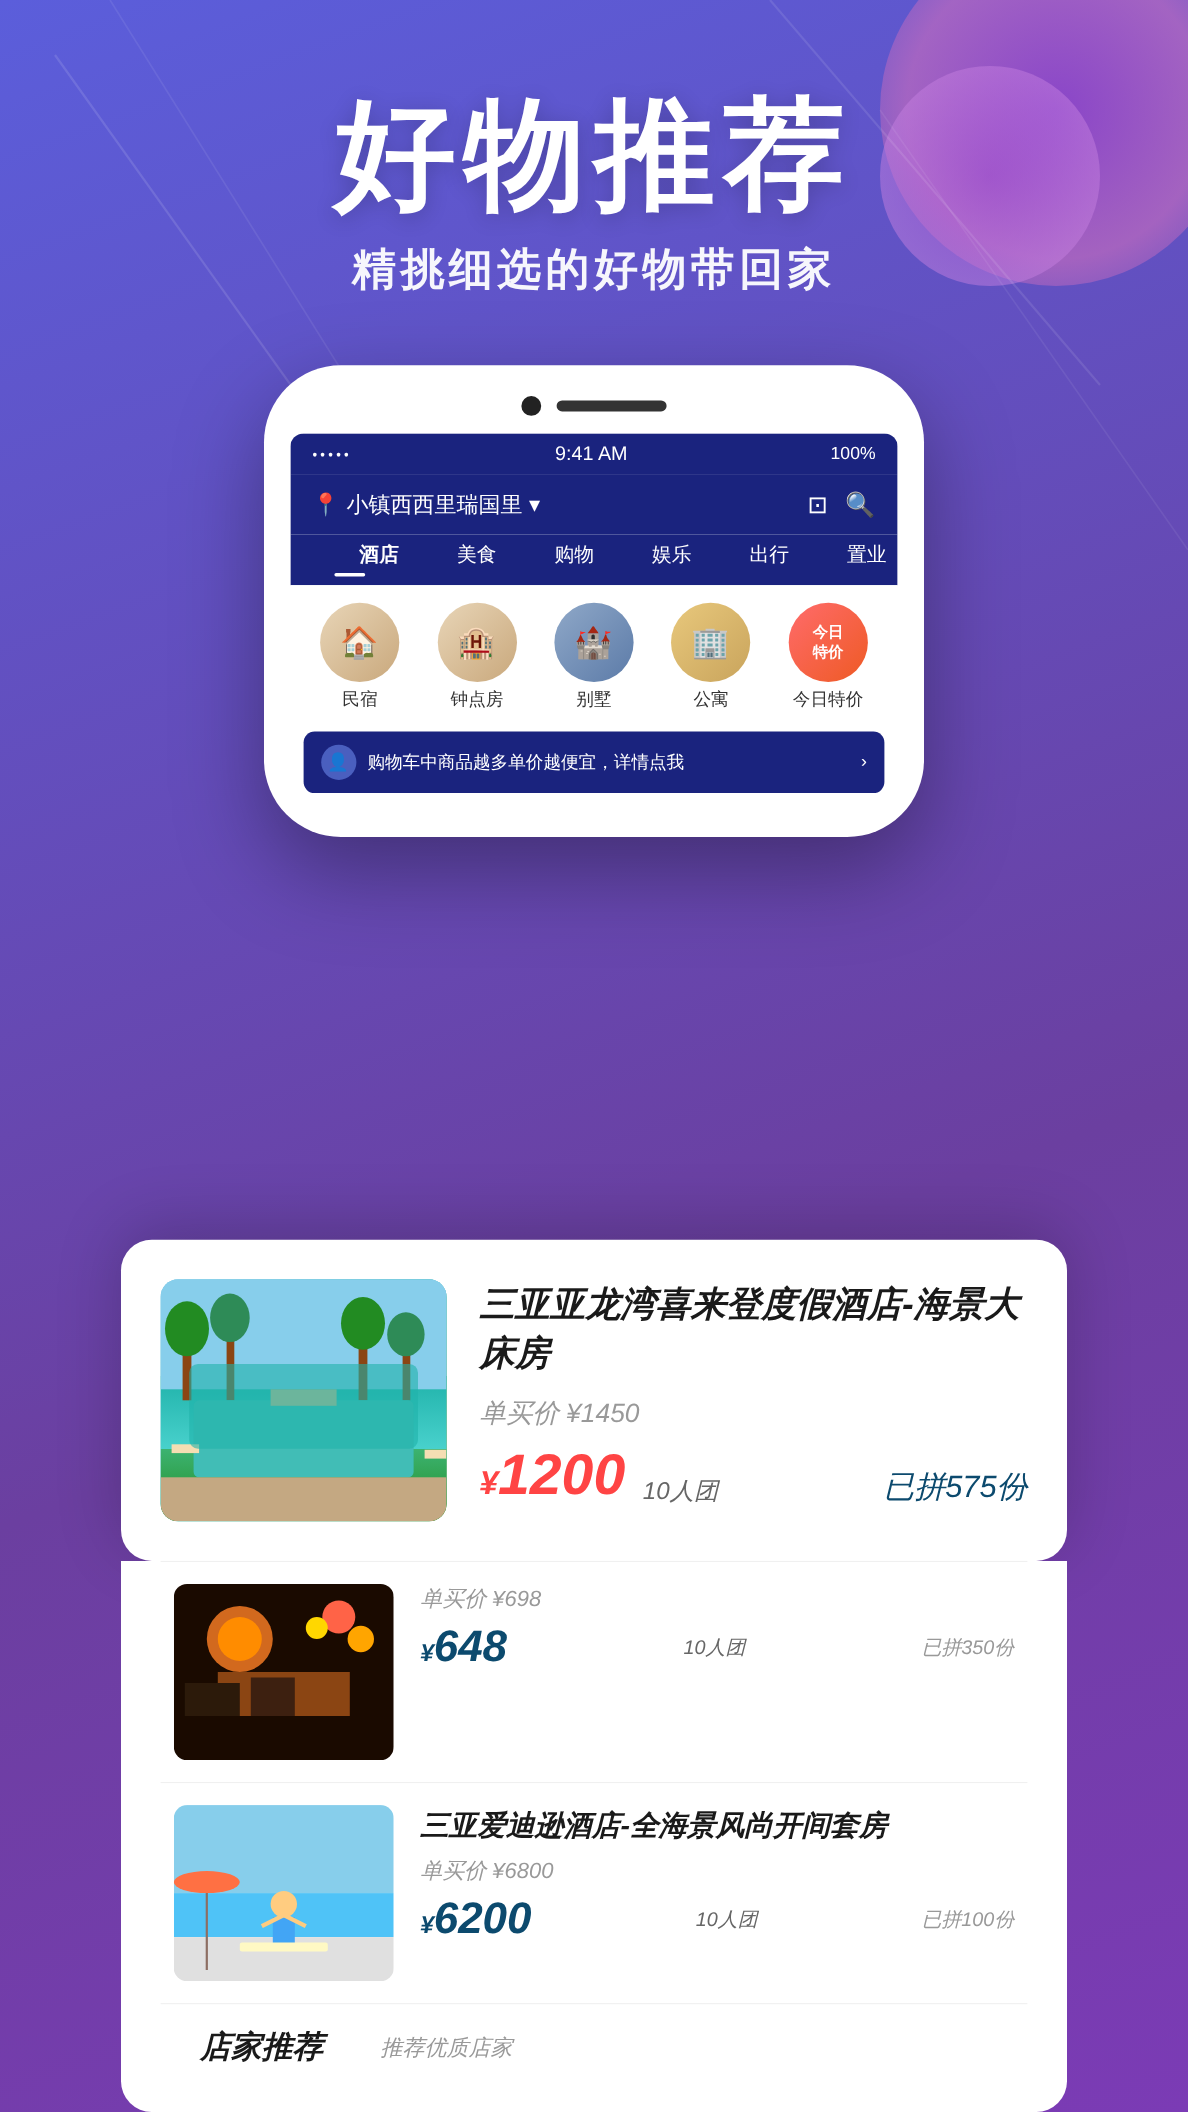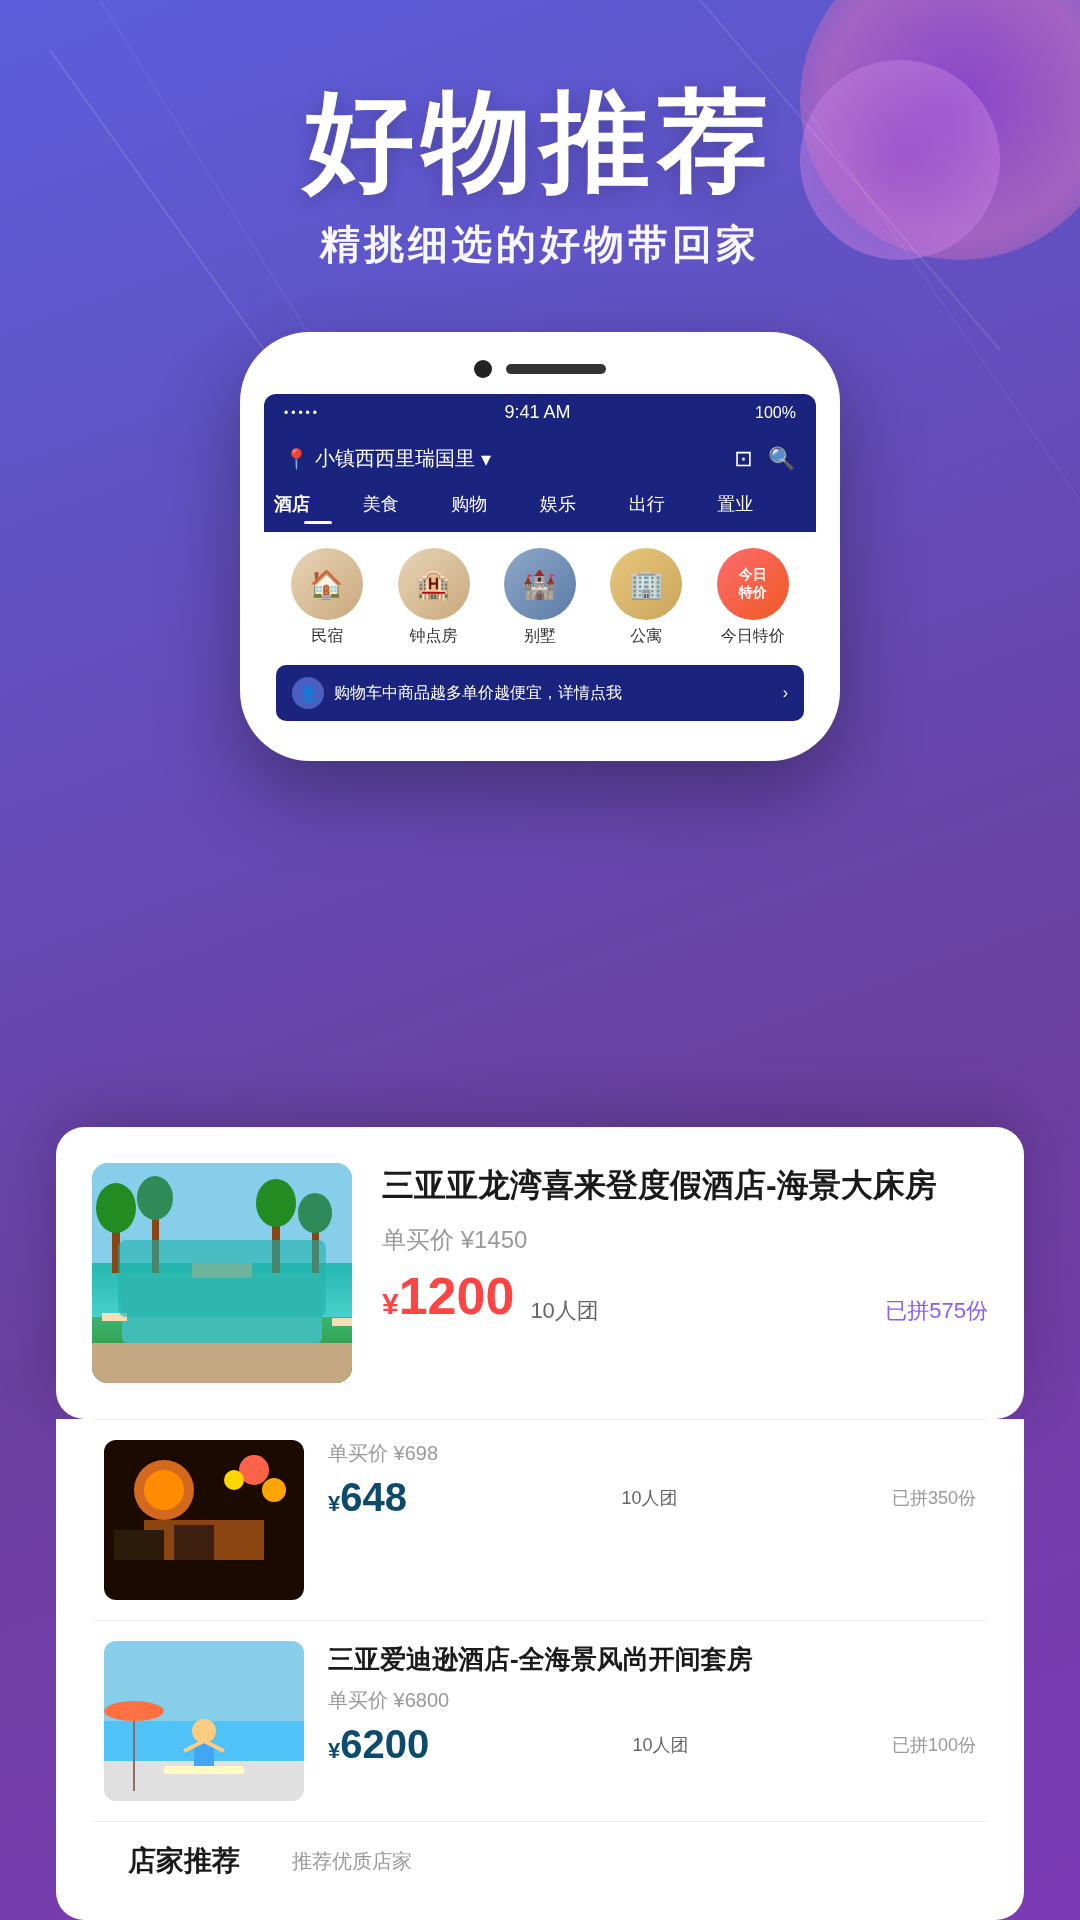--- a/index.html
+++ b/index.html
@@ -150,21 +150,21 @@
 
     
     .tab-bar {
       background: #1a237e;
       display: flex;
       padding: 0 10px 10px;
       gap: 0;
     }
     .tab-item {
       flex: 1;
-      text-align: left;
+      text-align: right;
       color: #fff;
       font-size: 18px;
       padding: 6px 0;
       position: relative;
     }
     .tab-item.active {
       color: #fff;
       font-weight: 700;
     }
     .tab-item.active::after {
@@ -305,22 +305,22 @@
       color: #ff4444;
     }
     .sale-price .currency {
       font-size: 30px;
     }
     .group-info {
       font-size: 22px;
       color: #666;
     }
     .sold-count {
-      font-size: 22px;
-      color: #8b5cf6;
+      font-size: 28px;
+      color: #0c4a6e;
       margin-left: auto;
     }
 
     
     .secondary-cards {
       background: #fff;
       border-radius: 0 0 28px 28px;
       padding: 0 36px 20px;
     }
     .secondary-card {
@@ -486,21 +486,21 @@
         <div class="promo-left">
           <div class="promo-avatar">👤</div>
           <span>购物车中商品越多单价越便宜，详情点我</span>
         </div>
         <span>›</span>
       </div>
     </div>
   </div>
 </div>
 
-<div style="position: absolute; bottom: 0; left: 50%; transform: translateX(-50%); width: 968px; z-index: 20;">
+<div style="position: absolute; bottom: 0; left: 50%; transform: translateX(-50%); width: 860px; z-index: 20; font-style: italic;">
 
   <div class="product-card-main">
 
     <div class="product-img-main">
       <div class="pool-scene">
         
         <svg width="100%" height="100%" viewBox="0 0 260 220">
 
           <rect width="260" height="100" fill="#87ceeb"></rect>
 

